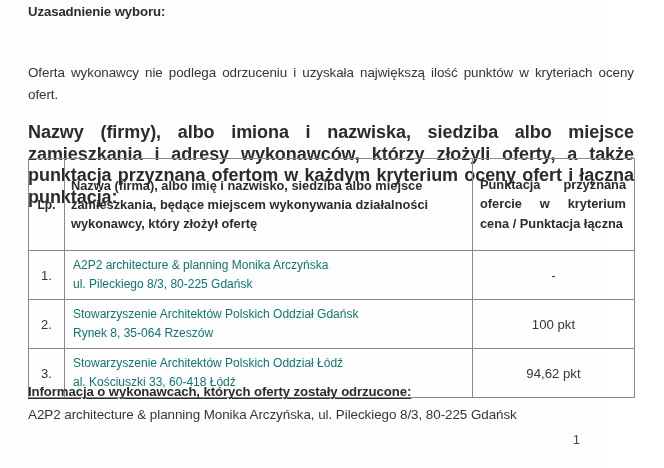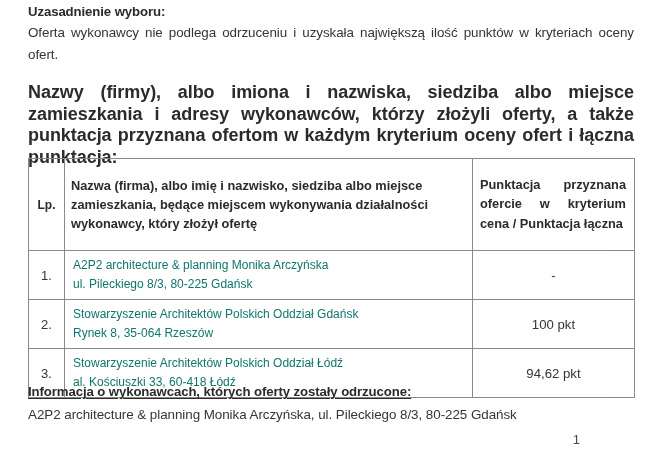--- a/index.html
+++ b/index.html
@@ -57,20 +57,21 @@
   .para-bold {
     font-size: 18px;
     line-height: 21.5px;
     text-align: justify;
     font-weight: bold;
     color: #2b2b2b;
     letter-spacing: -0.05px;
   }
   .para-last-justify {
     text-align-last: left;
+    margin-top: 40px;
   }
 
   
   #sec1-title   { top: 3px; }
   #sec1-body    { top: 22px; }
   #sec2-body    { top: 82px; }
 
   
   .tbl-wrap {
     position: absolute;

